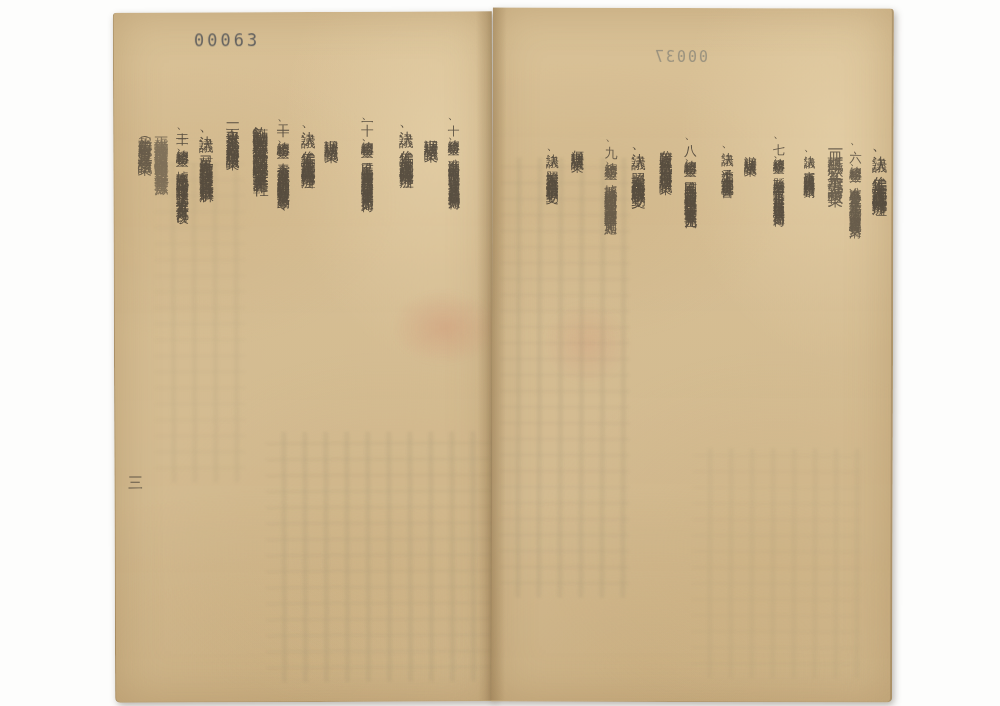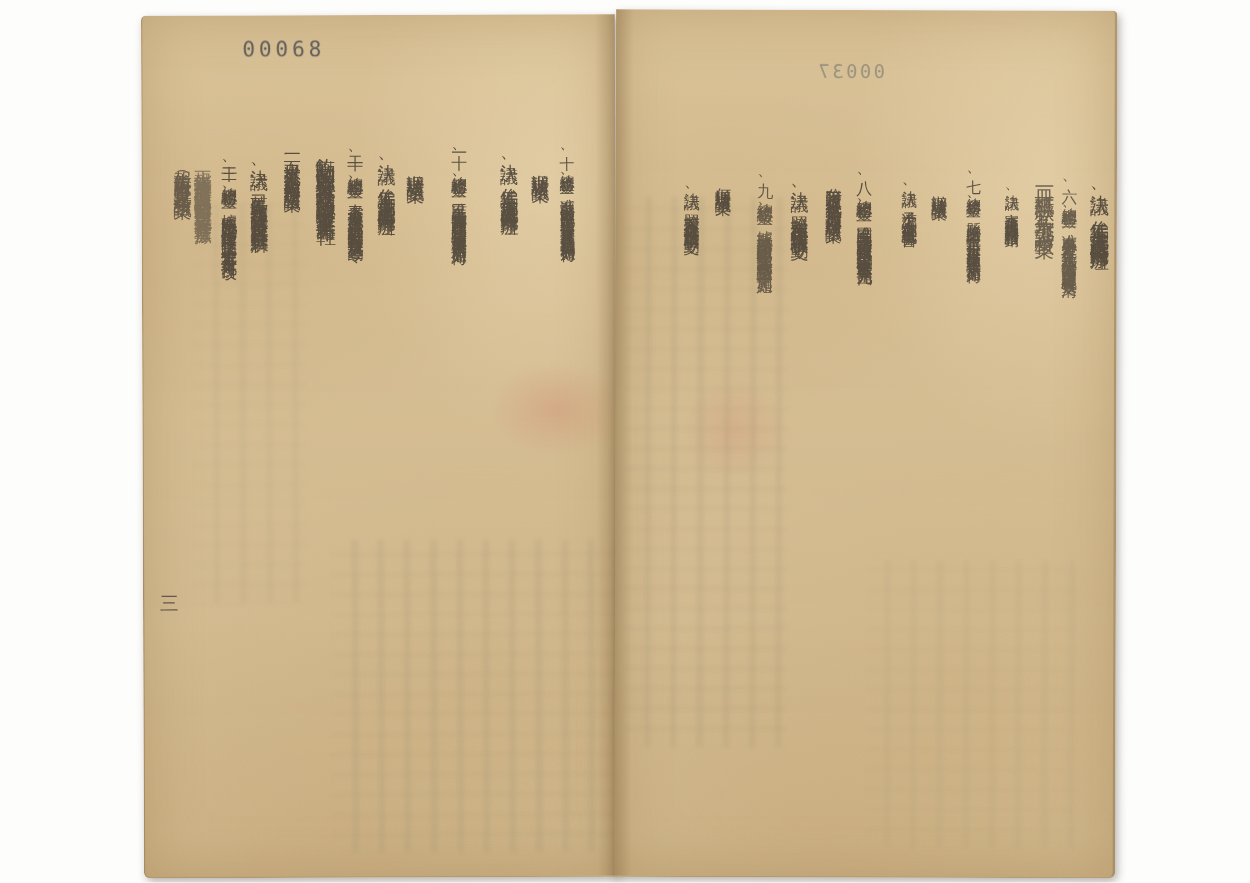--- a/index.html
+++ b/index.html
@@ -97,21 +97,21 @@
     background:radial-gradient(ellipse at center, rgba(203,118,98,.17), transparent 70%);
     filter:blur(2px);
   }
 </style>
 </head>
 <body>
 
 <div class="canvas">
 
   <div class="page page-left" id="pageLeft">
-    <div class="stamp">00068</div>
+    <div class="stamp">00063</div>
     <div class="folio">三</div>
     <div class="stain stain-red-left"></div>
     <div class="bleed-zone" style="left:150px;top:420px;width:230px;height:250px;"></div>
     <div class="bleed-zone" style="left:40px;top:150px;width:90px;height:320px;opacity:.5;"></div>
   <div class="col" style="left: 332px; top: 104px; font-size: 11.9px; letter-spacing: 1.3px; opacity: 0.82; transform: rotate(-0.36deg);">十、總務組簽呈、准縣黨部函送本部戰時民運工作指導室月支預算書並請照數編列應如何</div>
       <div class="col" style="left: 307px; top: 116px; font-size: 14.3px; letter-spacing: 1.6px; opacity: 0.82; transform: rotate(0.12deg);">辦理請核議案</div>
       <div class="col" style="left: 282px; top: 108px; font-size: 14.4px; letter-spacing: 1.6px; opacity: 0.82; transform: rotate(-0.24deg);">決議、俟編造二十九年度總概算時統籌辦理</div>
       <div class="col" style="left: 244px; top: 102px; font-size: 12.7px; letter-spacing: 1.4px; opacity: 0.82; transform: rotate(0.24deg);">十一、總務組簽呈、准三民主義青年團遂昌服務隊函請按月撥發事業費四十元應如何</div>
       <div class="col" style="left: 207px; top: 116px; font-size: 14.3px; letter-spacing: 1.6px; opacity: 0.82; transform: rotate(-0.12deg);">辦理請核議案</div>
       <div class="col" style="left: 184px; top: 108px; font-size: 14.4px; letter-spacing: 1.6px; opacity: 0.82; transform: rotate(0.36deg);">決議、俟編造二十九年度總概算時統籌辦理</div>

